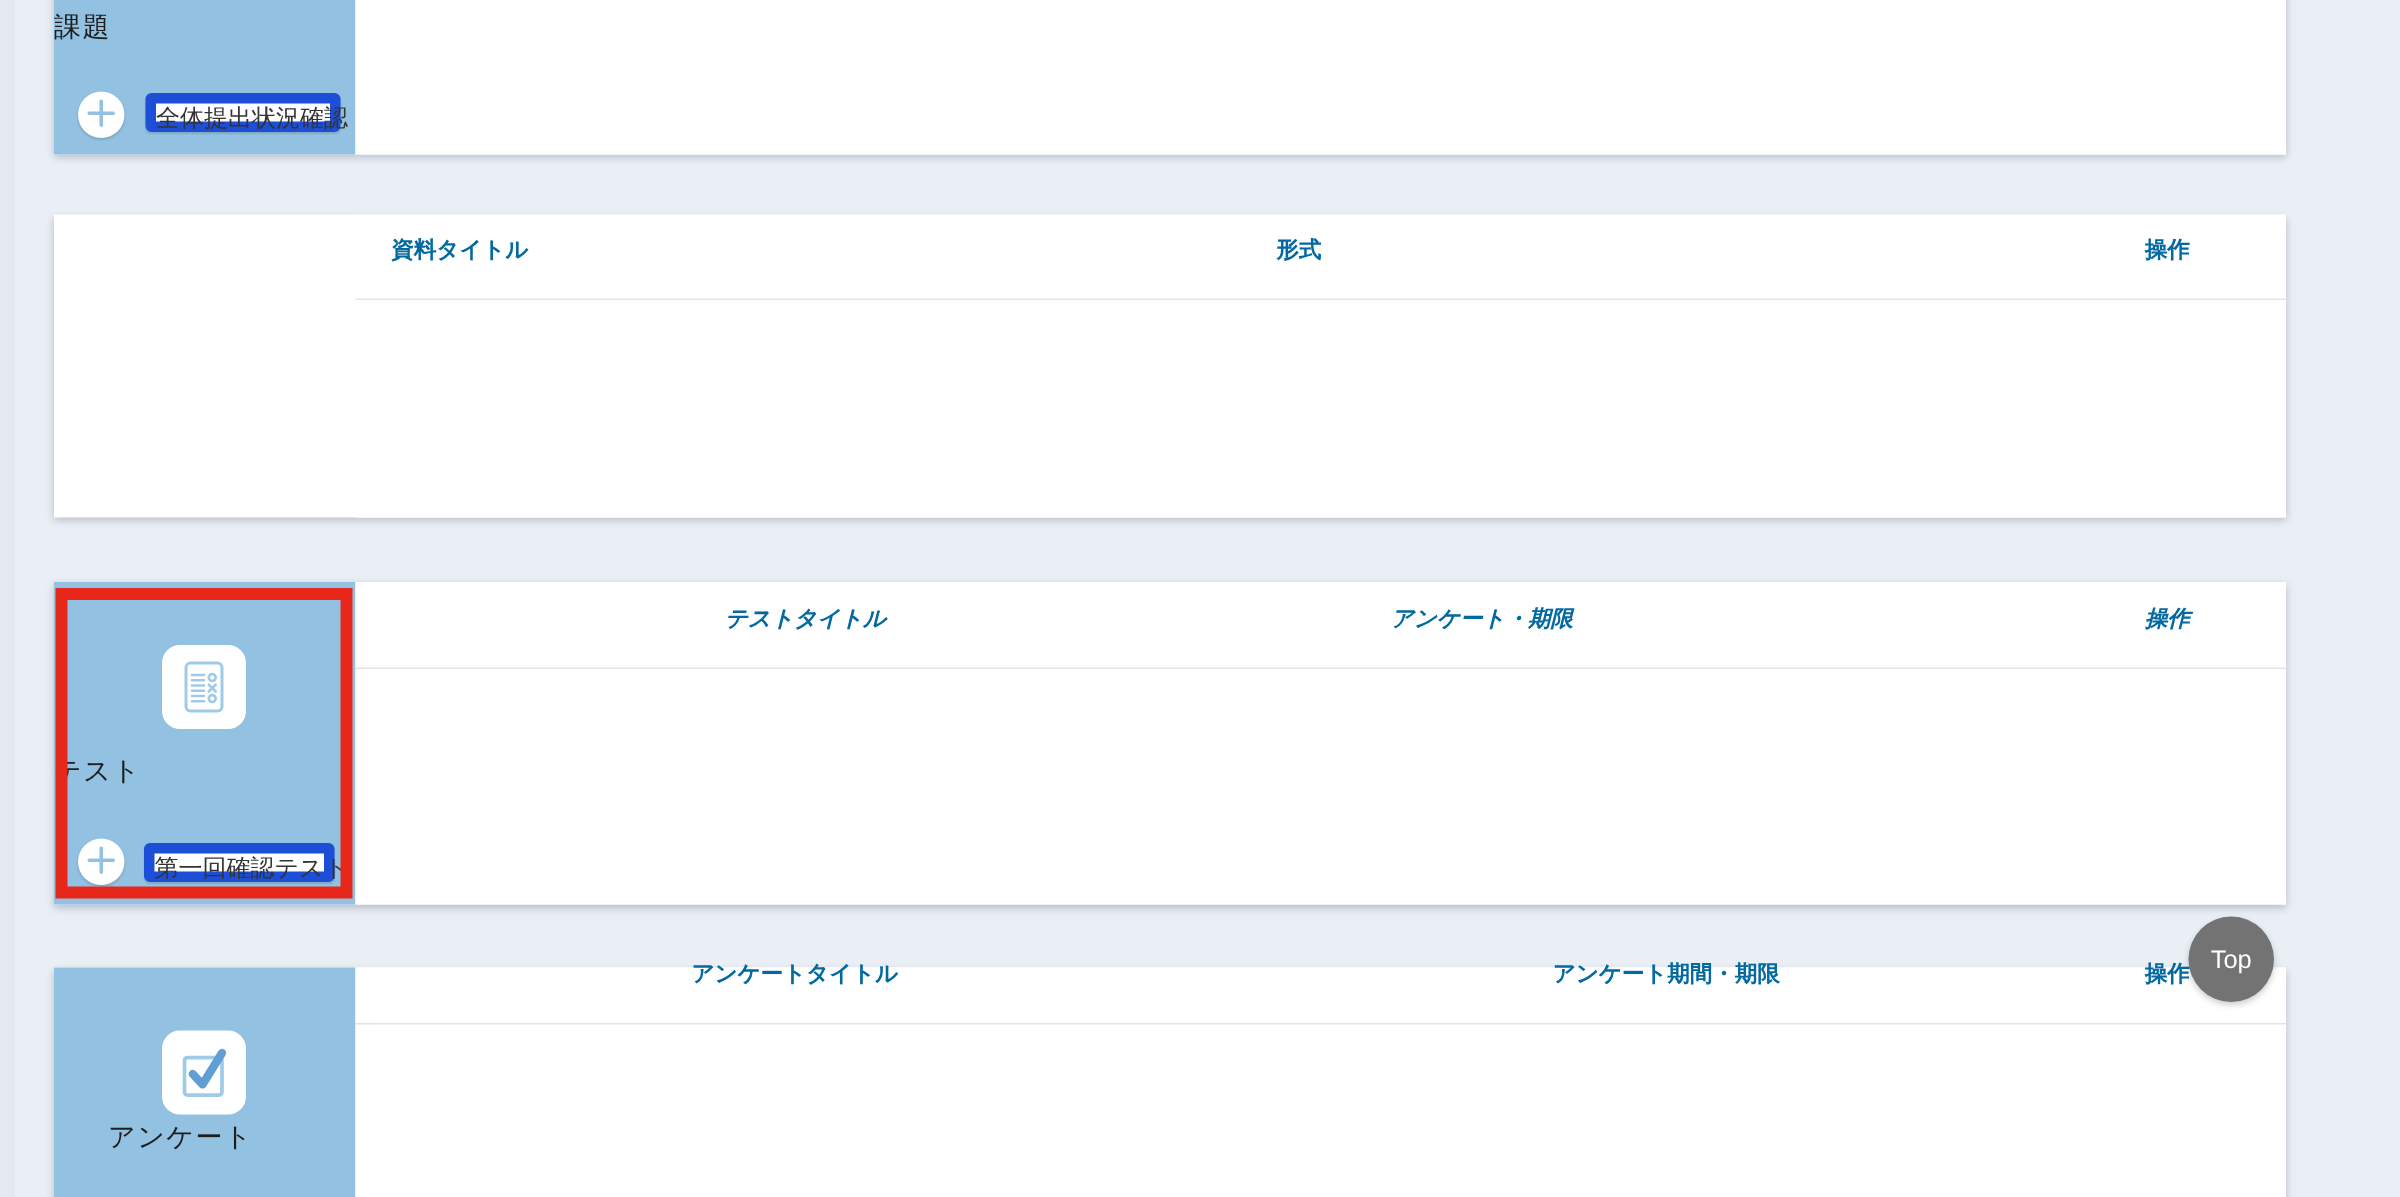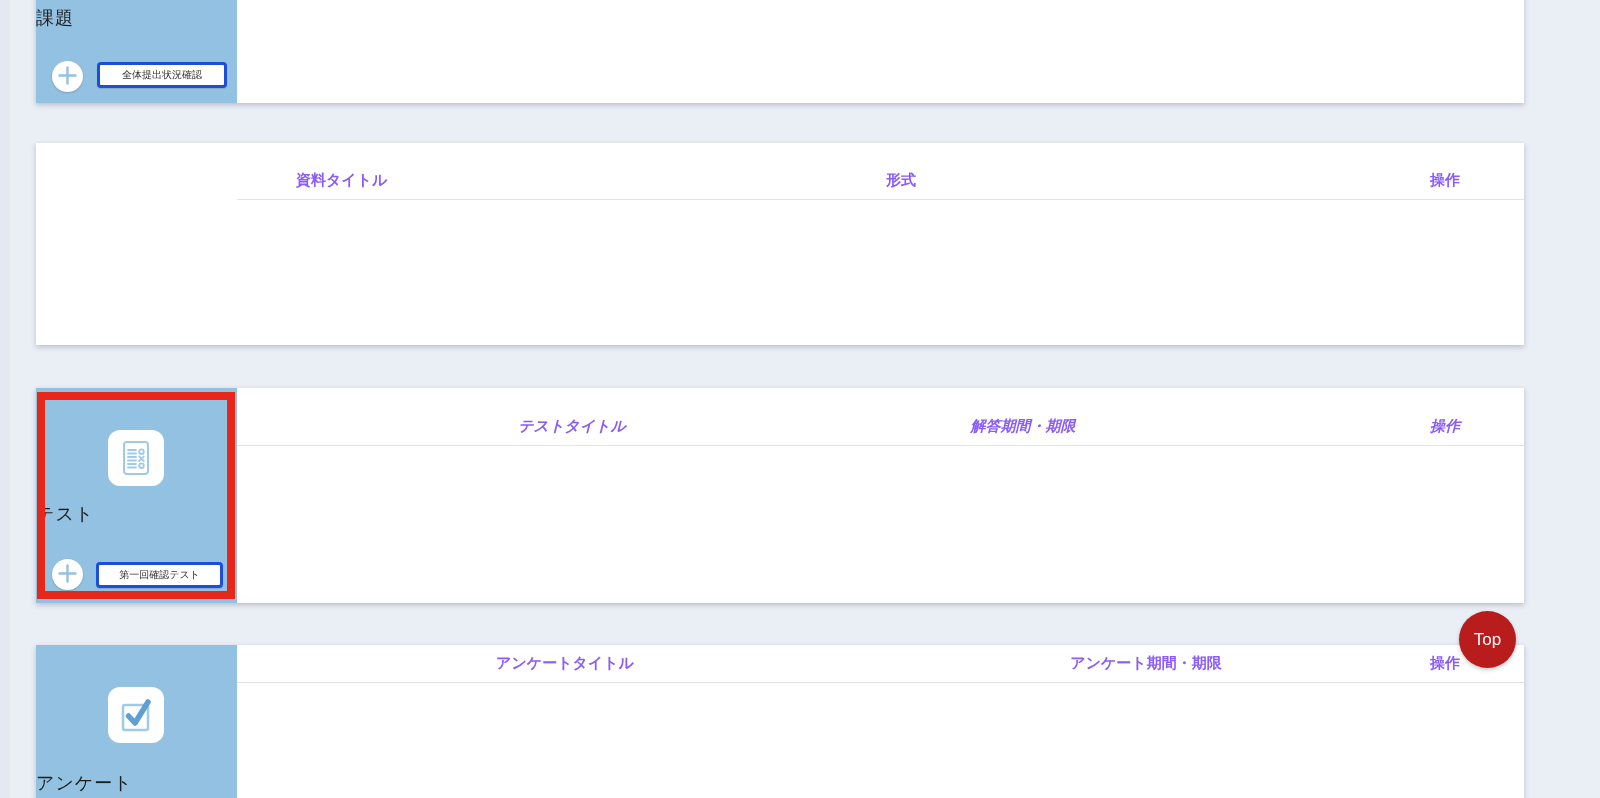--- a/index.html
+++ b/index.html
@@ -19,23 +19,22 @@
     position:absolute; left:36px; width:1488px; background:#fff;
     box-shadow:0 2px 5px rgba(55,65,90,.28);
   }
   .tile{
     position:absolute; left:0; top:0; bottom:0; width:201px;
     background:#92c1e1;
   }
   .content{ position:absolute; left:201px; top:0; right:0; bottom:0; background:#fff; }
   .thead{ position:relative; border-bottom:1px solid #e3e3e3; }
   .th{
-    position:absolute; bottom:9px; font-size:15px; font-weight:bold; color:#8b5cf6;
+    position:absolute; bottom:23px; font-size:15px; font-weight:bold; color:#0369a1;
     white-space:nowrap;
-    margin-left:35px;
   }
   .th.centered{ transform:translateX(-50%); }
   .th.right{ right:64px; }
   .trow{ position:relative; }
   .td{ position:absolute; white-space:nowrap; }
   .td.centered{ transform:translateX(-50%); }
   .tile-label{
     position:absolute; left:0; width:100%; text-align:left;
     font-size:18px; color:#1e1e1e; letter-spacing:1px;
   }
@@ -44,42 +43,42 @@
     background:#fff; border-radius:12px;
     display:flex; align-items:center; justify-content:center;
   }
   .plus-btn{
     position:absolute; width:31px; height:31px; border-radius:50%;
     background:#fff; border:none; cursor:pointer;
     box-shadow:0 1px 2px rgba(0,0,0,.18);
     display:flex; align-items:center; justify-content:center;
   }
   .small-btn{
-    position:absolute; background:#fff; border:3px solid #1d4ed8; border-radius:4px;
-    font-size:10px; color:#333; cursor:pointer;
+    position:absolute; background:#fff; border:7px solid #1d4ed8; border-radius:4px;
+    font-size:16px; color:#333; cursor:pointer;
     font-family:"Liberation Sans","DejaVu Sans",sans-serif;
     box-shadow:0 1px 1px rgba(0,0,0,.12);
     white-space:nowrap;
   }
   .red-highlight{
     position:absolute; left:1px; top:4px; right:2px; bottom:4px;
     border:8px solid #e8271b; pointer-events:none;
   }
   .red-underline{
     position:absolute; background:#ef2c15; pointer-events:none;
   }
   .kebab-btn{
     position:absolute; width:30px; height:30px; border-radius:50%;
     background:#3d3d3d; border:none; cursor:pointer;
     display:flex; flex-direction:column; align-items:center; justify-content:center; gap:2.5px;
   }
   .kebab-btn .dot{ width:5px; height:5px; border-radius:50%; background:#fff; }
   .top-btn{
     position:absolute; left:1459px; top:611px; width:57px; height:57px; border-radius:50%;
-    background:#b91c1c; border:none; cursor:pointer;
+    background:#737373; border:none; cursor:pointer;
     color:#fff; font-size:17px;
     font-family:"Liberation Sans","DejaVu Sans",sans-serif;
     box-shadow:0 2px 4px rgba(0,0,0,.2);
     display:flex; align-items:center; justify-content:center;
   }
 </style>
 </head>
 <body>
 
 <div class="left-strip"></div>
@@ -131,35 +130,35 @@
             <path d="M15.5 7.5 V23.5 M7.5 15.5 H23.5" stroke="#92c1e1" stroke-width="2.4" stroke-linecap="round" fill="none"></path>
           </svg>
       </span>
     </button>
     <button class="small-btn" style="left:60px; top:174px; width:127px; height:26px;">第一回確認テスト</button>
     <div class="red-highlight"></div>
   </div>
   <div class="content">
     <div class="thead" style="height:58px;font-style:italic;">
       <span class="th centered" style="left:300px;">テストタイトル</span>
-      <span class="th centered" style="left:751px;">解答期間・期限</span>
+      <span class="th centered" style="left:751px;">アンケート・期限</span>
       <span class="th right">操作</span>
     </div>
   </div>
 </section>
 
 <section class="panel" style="top:645px; height:200px;">
   <div class="tile">
     <div class="tile-icon" style="top:42px;">
       <svg width="56" height="56" viewBox="0 0 56 56">
         <rect x="15" y="18" width="25" height="25" rx="2" fill="none" stroke="#a0cbe8" stroke-width="2.5"></rect>
         <path d="M20.5 29 L27 36 L40 15" fill="none" stroke="#5f9fd3" stroke-width="5.5" stroke-linecap="round" stroke-linejoin="round"></path>
       </svg>
     </div>
-    <div class="tile-label" style="top:126px;">アンケート</div>
+    <div class="tile-label" style="top:101px;padding-left:36px;">アンケート</div>
   </div>
   <div class="content">
     <div class="thead" style="height:38px;">
       <span class="th centered" style="left:293px;">アンケートタイトル</span>
       <span class="th centered" style="left:874px;">アンケート期間・期限</span>
       <span class="th right">操作</span>
     </div>
   </div>
 </section>
 

